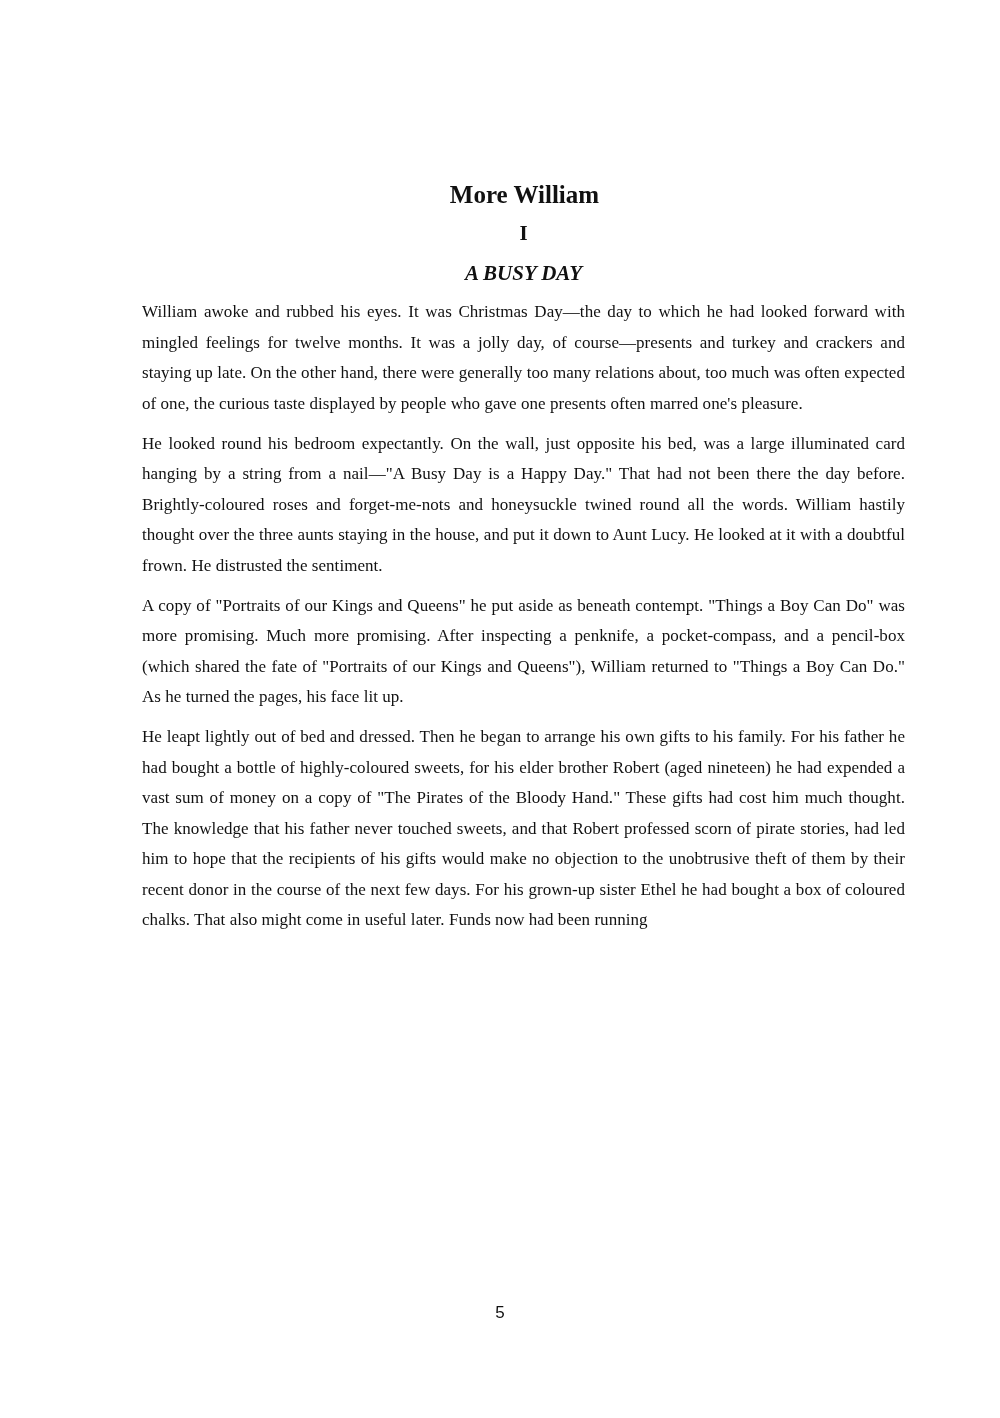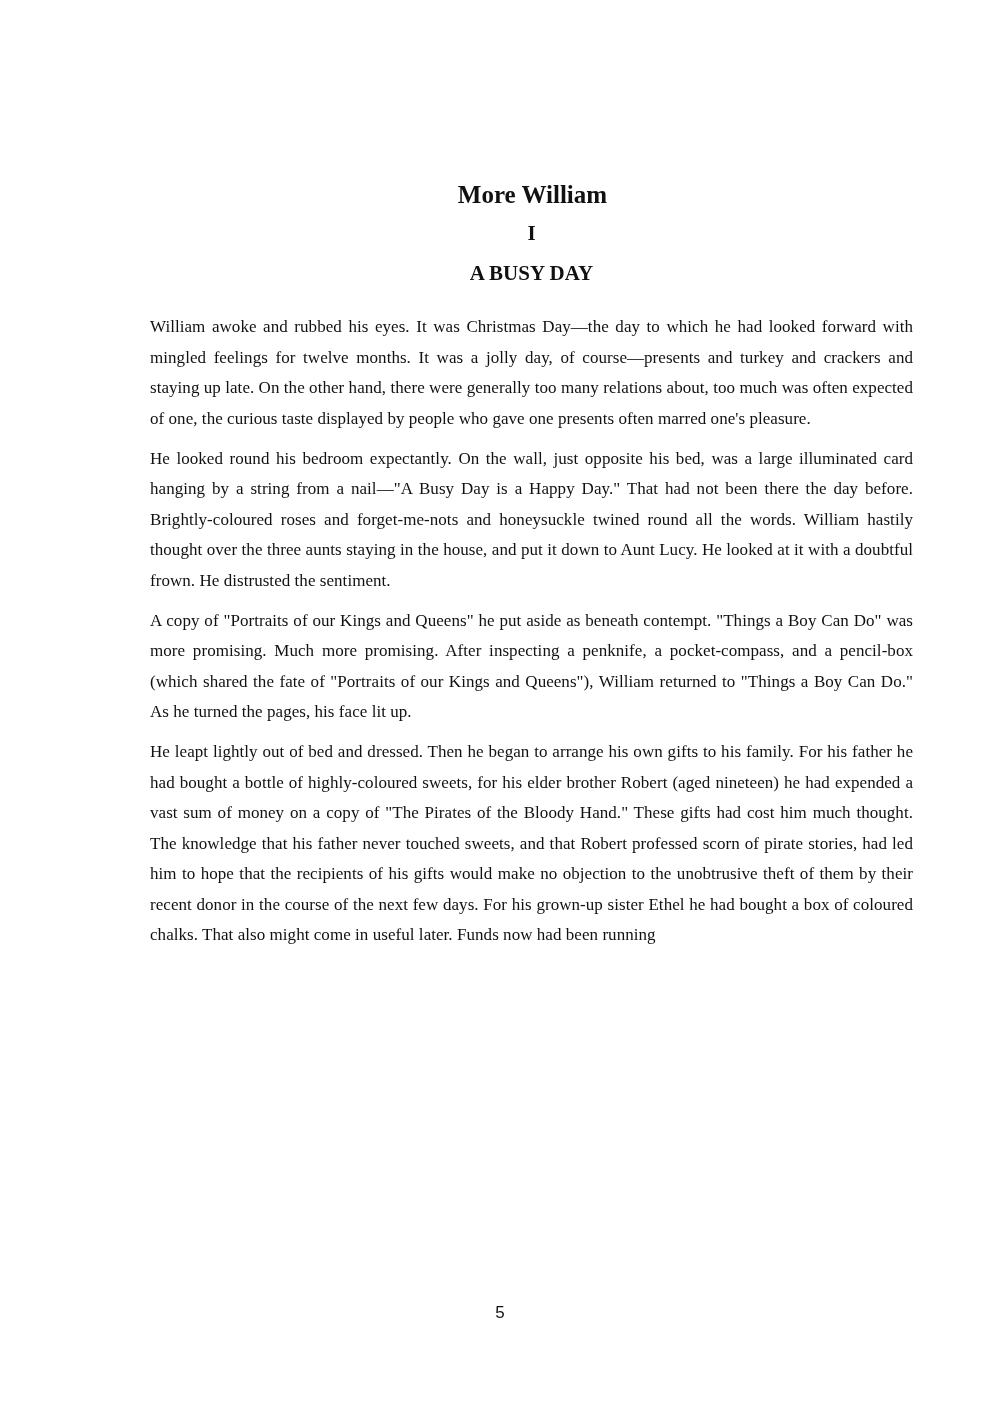--- a/index.html
+++ b/index.html
@@ -9,21 +9,21 @@
     }
     body {
       width: 1000px;
       height: 1418px;
       position: relative;
       overflow: hidden;
       color: #111111;
     }
     .page {
       position: absolute;
-      left: 150px;
+      left: 142px;
       top: 176px;
       width: 763px;
       font-family: "Liberation Serif", "DejaVu Serif", serif;
     }
     .book-title {
       text-align: center;
       font-weight: bold;
       font-size: 25px;
       line-height: 38px;
       margin: 0 0 4px 0;
@@ -34,21 +34,22 @@
       font-weight: bold;
       font-size: 21px;
       line-height: 30px;
       margin: 0 0 10px 0;
     }
     .chapter-title {
       text-align: center;
       font-weight: bold;
       font-size: 21px;
       line-height: 30px;
-      margin: 0 0 24px 0;
+      margin: 0 0 9px 0;
+      font-style: italic;
     }
     .paragraph {
       font-size: 17px;
       line-height: 30.5px;
       text-align: justify;
       margin: 0 0 9.5px 0;
       letter-spacing: 0.05px;
     }
     .page-number {
       position: absolute;

